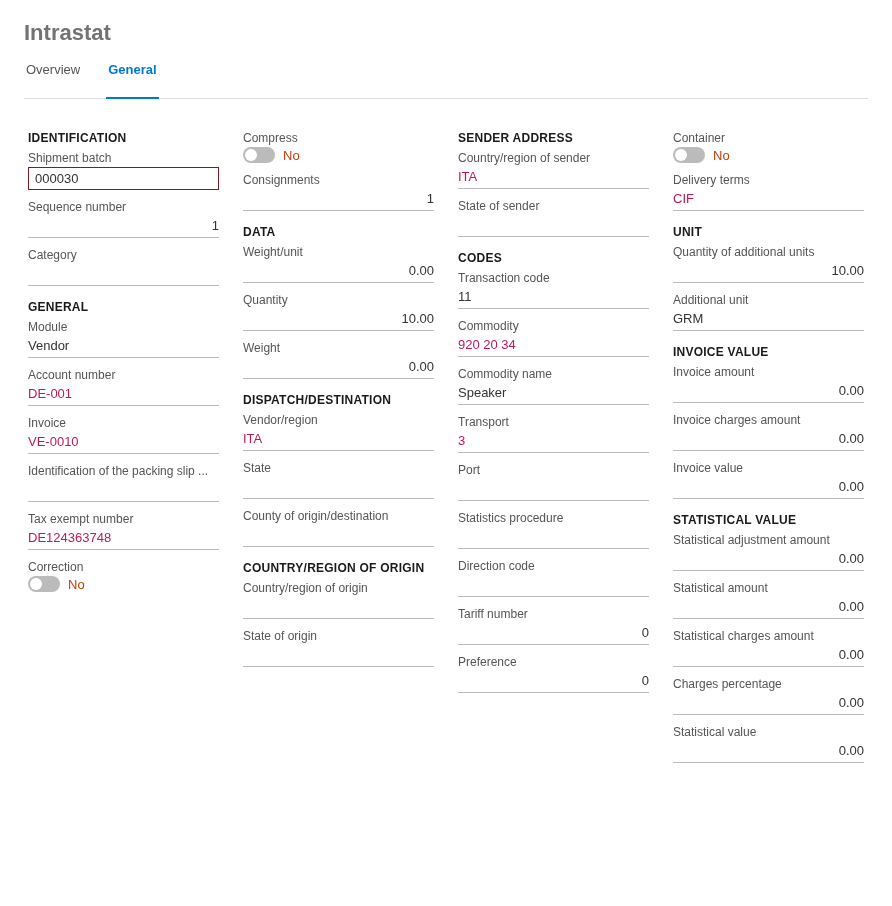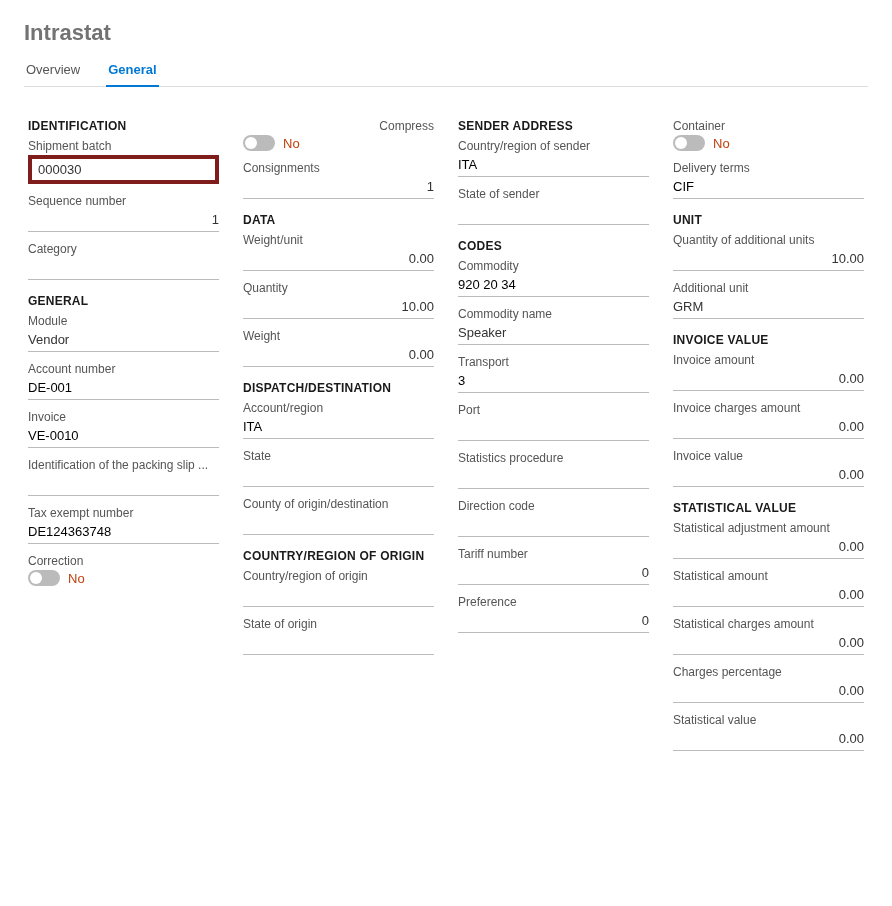--- a/index.html
+++ b/index.html
@@ -16,21 +16,21 @@
       color: #737373;
       margin-bottom: 10px;
     }
     .tabs {
       display: flex;
       gap: 24px;
       border-bottom: 1px solid #ddd;
       margin-bottom: 18px;
     }
     .tab {
-      padding: 6px 2px 8px;
+      padding: 6px 2px 20px;
       cursor: pointer;
       font-size: 13px;
       color: #555;
       border-bottom: 2px solid transparent;
       margin-bottom: -1px;
     }
     .tab.active {
       color: #0078d4;
       border-bottom: 2px solid #0078d4;
       font-weight: 600;
@@ -59,27 +59,27 @@
     }
     .field-value {
       font-size: 13px;
       color: #333;
       border-bottom: 1px solid #bbb;
       padding: 2px 0 3px;
       min-height: 22px;
       display: block;
     }
     .field-value.blue {
-      color: #000000;
+      color: #be185d;
     }
     .field-value.right {
       text-align: right;
     }
     .field-value.input-style {
-      border: 4px solid #7f1d1d;
+      border: 1px solid #7f1d1d;
       padding: 3px 6px;
       font-size: 13px;
       color: #333;
     }
     .toggle-row {
       display: flex;
       align-items: center;
       gap: 8px;
       margin-bottom: 10px;
     }
@@ -175,21 +175,21 @@
     <div class="field">
       <div class="field-label">Correction</div>
       <div class="toggle-row">
         <span class="toggle off"></span>
         <span class="toggle-label">No</span>
       </div>
     </div>
   </div>
 
   <div class="col">
-    <div style="margin-top:14px;text-align:right;">
+    <div style="margin-top:14px;">
       <div class="field-label">Compress</div>
       <div class="toggle-row">
         <span class="toggle off"></span>
         <span class="toggle-label">No</span>
       </div>
     </div>
 
     <div class="field">
       <div class="field-label">Consignments</div>
       <span class="field-value right">1</span>
@@ -208,21 +208,21 @@
     </div>
 
     <div class="field">
       <div class="field-label">Weight</div>
       <span class="field-value right">0.00</span>
     </div>
 
     <div class="section-header">DISPATCH/DESTINATION</div>
 
     <div class="field">
-      <div class="field-label">Account/region</div>
+      <div class="field-label">Vendor/region</div>
       <span class="field-value blue">ITA</span>
     </div>
 
     <div class="field">
       <div class="field-label">State</div>
       <span class="field-value"></span>
     </div>
 
     <div class="field">
       <div class="field-label">County of origin/destination</div>
@@ -250,20 +250,24 @@
       <span class="field-value blue">ITA</span>
     </div>
 
     <div class="field">
       <div class="field-label">State of sender</div>
       <span class="field-value"></span>
     </div>
 
     <div class="section-header">CODES</div>
 
+    <div class="field">
+      <div class="field-label">Transaction code</div>
+      <span class="field-value">11</span>
+    </div>
 
     <div class="field">
       <div class="field-label">Commodity</div>
       <span class="field-value blue">920 20 34</span>
     </div>
 
     <div class="field">
       <div class="field-label">Commodity name</div>
       <span class="field-value">Speaker</span>
     </div>

